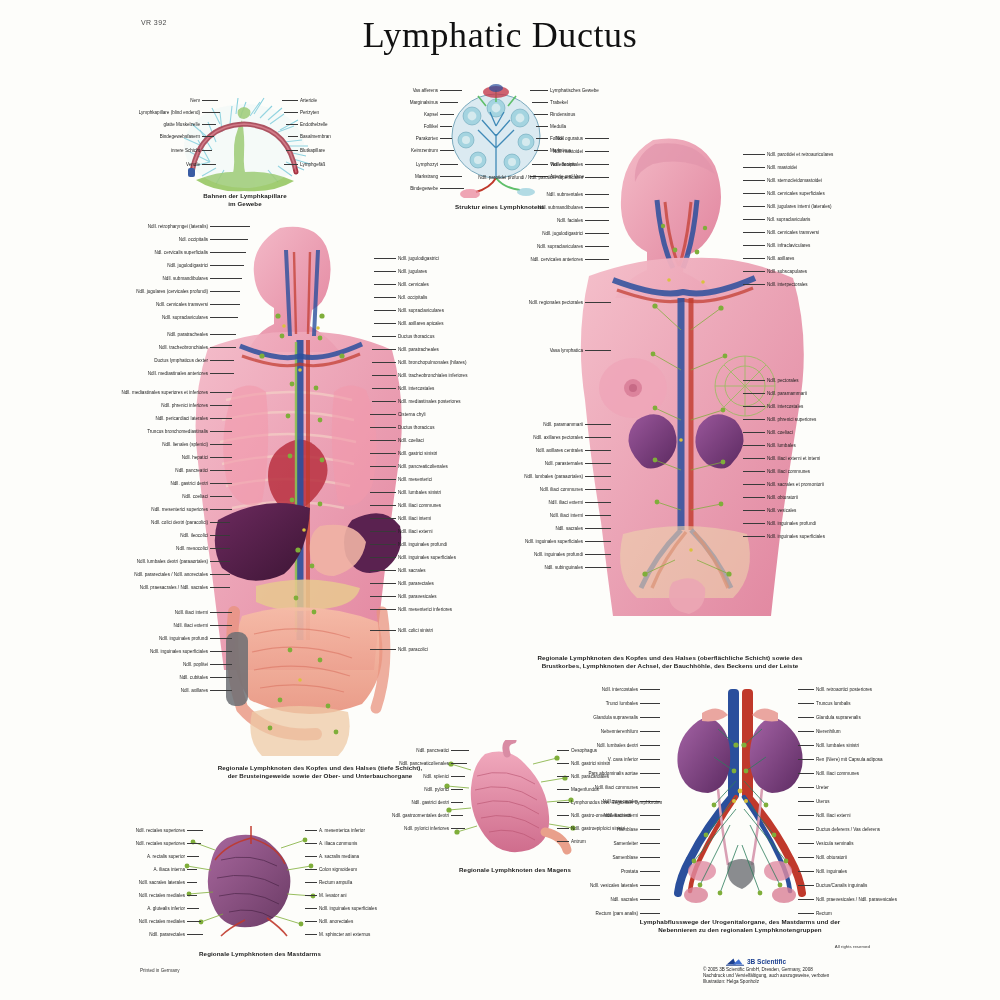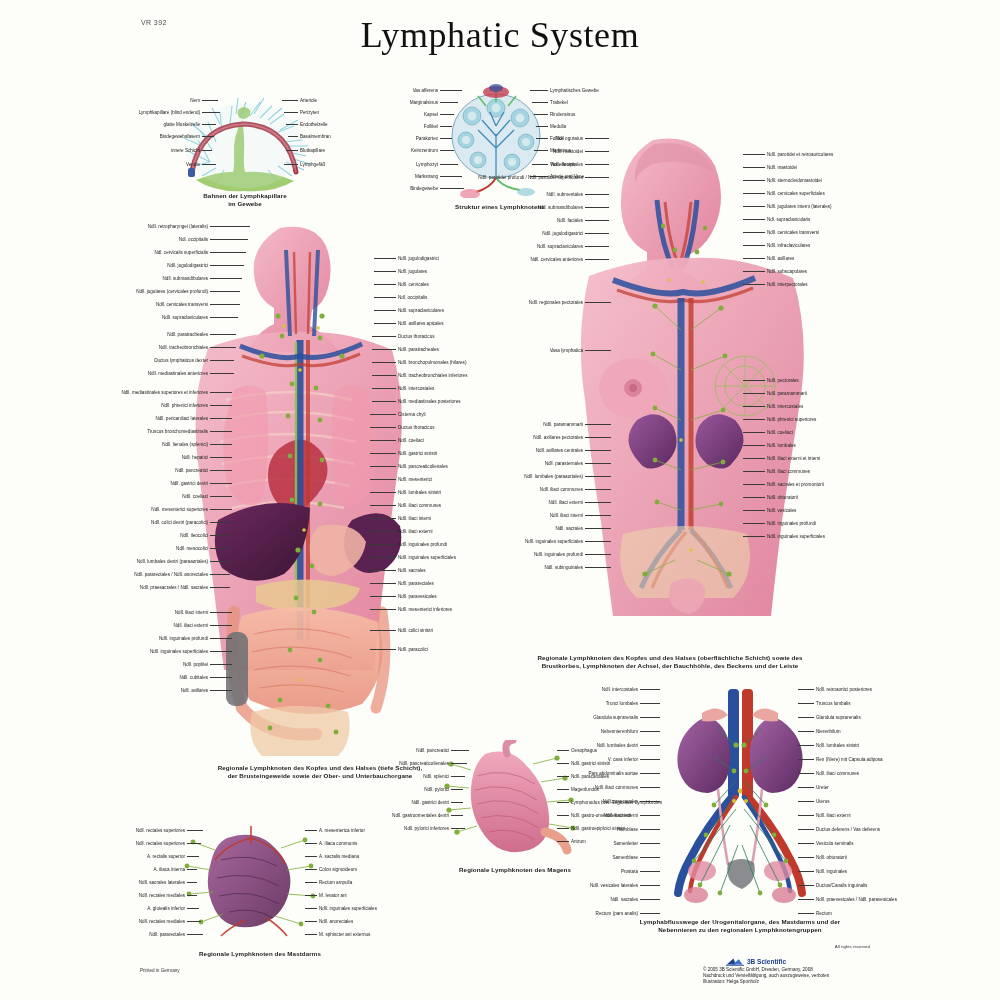--- a/index.html
+++ b/index.html
@@ -61,21 +61,21 @@
     position:absolute;left:690px;top:944px;
     font-size:4.4px;color:#333;text-align:right;width:180px;
   }
 </style>
 </head>
 <body>
 
 <div id="poster">
 
   <div class="code">VR 392</div>
-  <div class="title">Lymphatic System</div>
+  <div class="title">Lymphatic Ductus</div>
 
   <div class="panel" style="left:150px;top:80px;width:190px;height:135px;">
     <svg width="190" height="118" viewBox="0 0 190 118">
       <g opacity=".92">
 
         <g stroke="#68c4d6" stroke-width="1.1" fill="none" opacity=".85">
           <path d="M60 82 L48 60 M60 82 L40 72 M60 82 L44 86 M62 70 L50 50 M66 62 L58 42 M72 52 L70 32 M80 44 L82 26 M90 38 L96 22 M100 36 L110 22 M110 38 L122 26 M120 44 L134 34 M128 52 L144 46 M134 62 L152 60 M138 72 L156 76 M136 82 L154 90"></path>
           <path d="M52 66 L34 58 M56 56 L42 44 M70 44 L62 28 M86 34 L88 18 M104 34 L114 18 M118 40 L132 28 M130 50 L148 40 M138 66 L158 66 M140 78 L160 84"></path>
           <path d="M66 88 L52 96 M74 90 L66 104 M118 90 L128 102 M128 86 L142 96"></path>
         </g>

